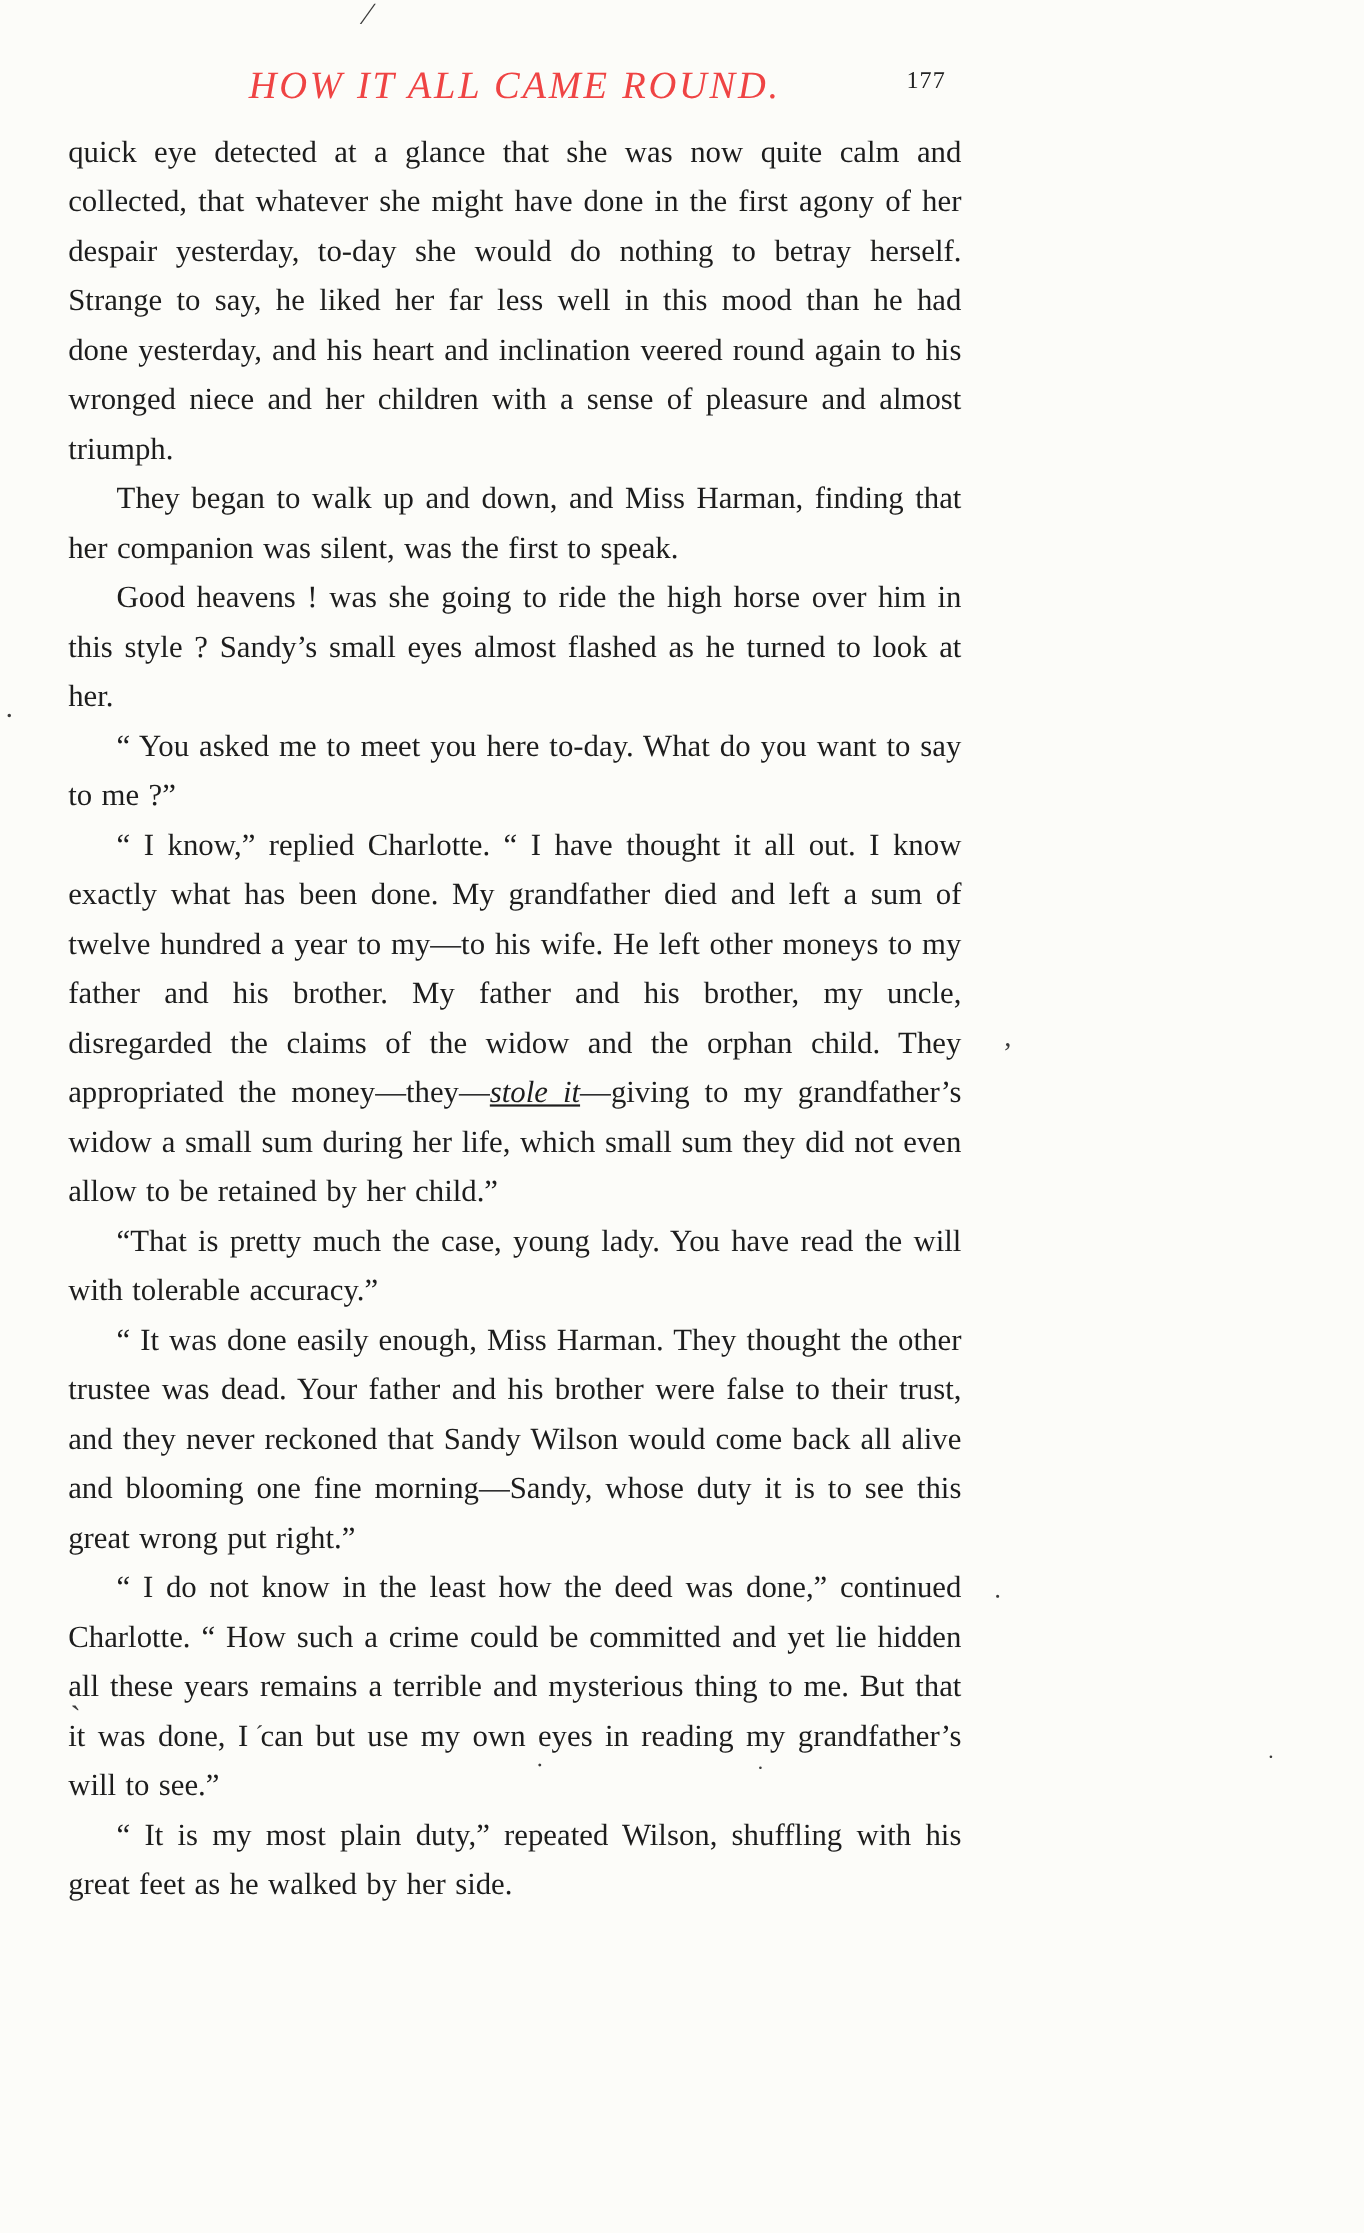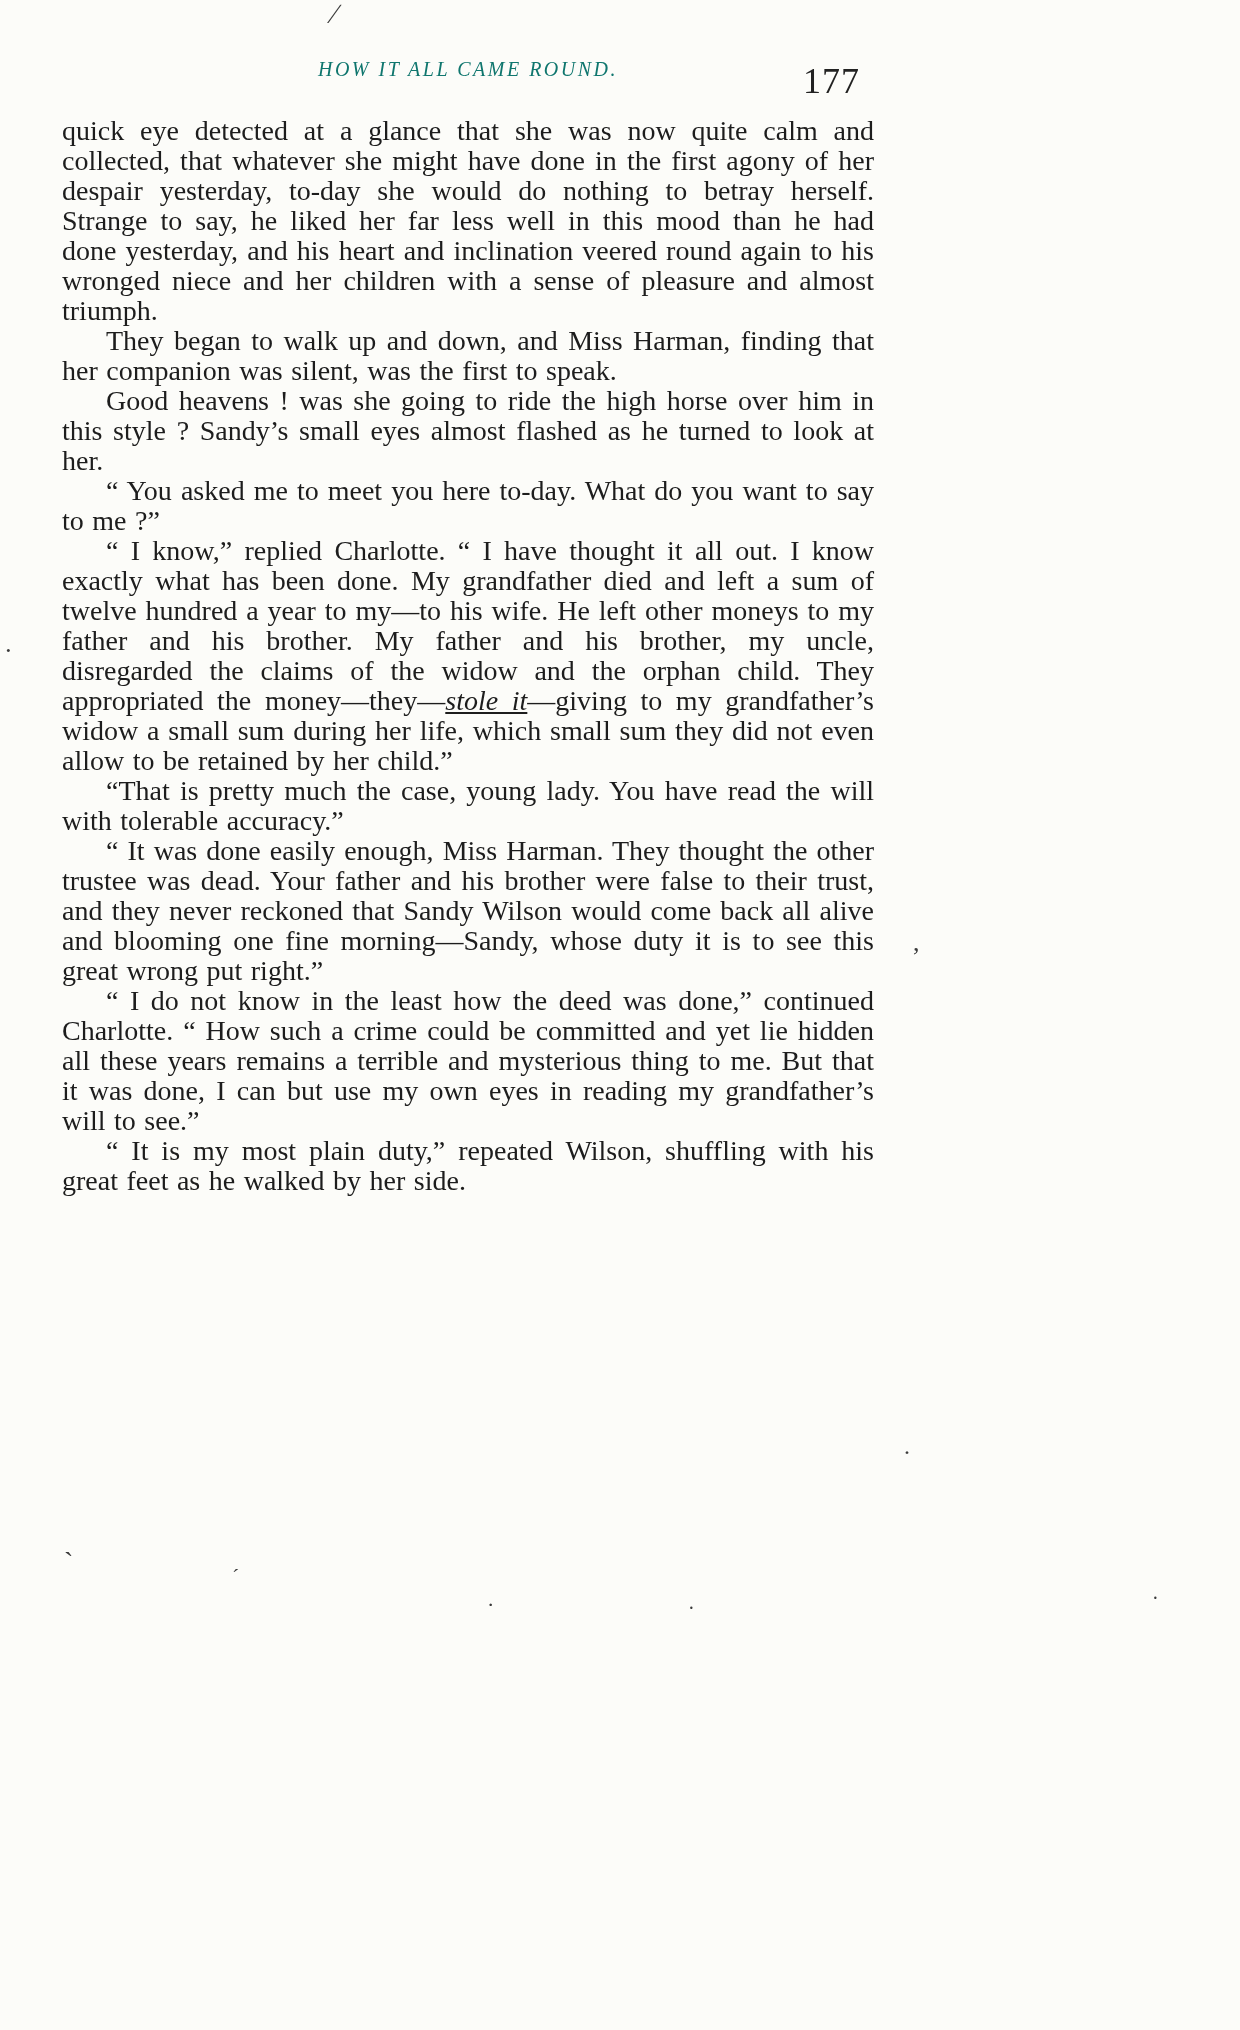--- a/index.html
+++ b/index.html
@@ -23,39 +23,39 @@
     position: absolute;
     left: 62px;
     top: 58px;
     width: 812px;
     height: 36px;
   }
   .running-title {
     display: block;
     text-align: center;
     font-style: italic;
-    font-size: 20px;
+    font-size: 35px;
     letter-spacing: 2.5px;
-    color: #0f766e;
+    color: #ef4444;
   }
   .page-number {
     position: absolute;
     right: 14px;
     top: 2px;
-    font-size: 36px;
+    font-size: 22px;
     letter-spacing: 1px;
     color: #222;
   }
   .text-block {
     position: absolute;
     left: 62px;
     top: 116px;
     width: 812px;
     font-size: 28px;
-    line-height: 30px;
+    line-height: 45px;
     text-align: justify;
     text-justify: inter-word;
     word-spacing: 1.5px;
     color: #1d1d1d;
   }
   .text-block p {
     margin: 0;
     padding: 0;
   }
   .text-block p.indent {

